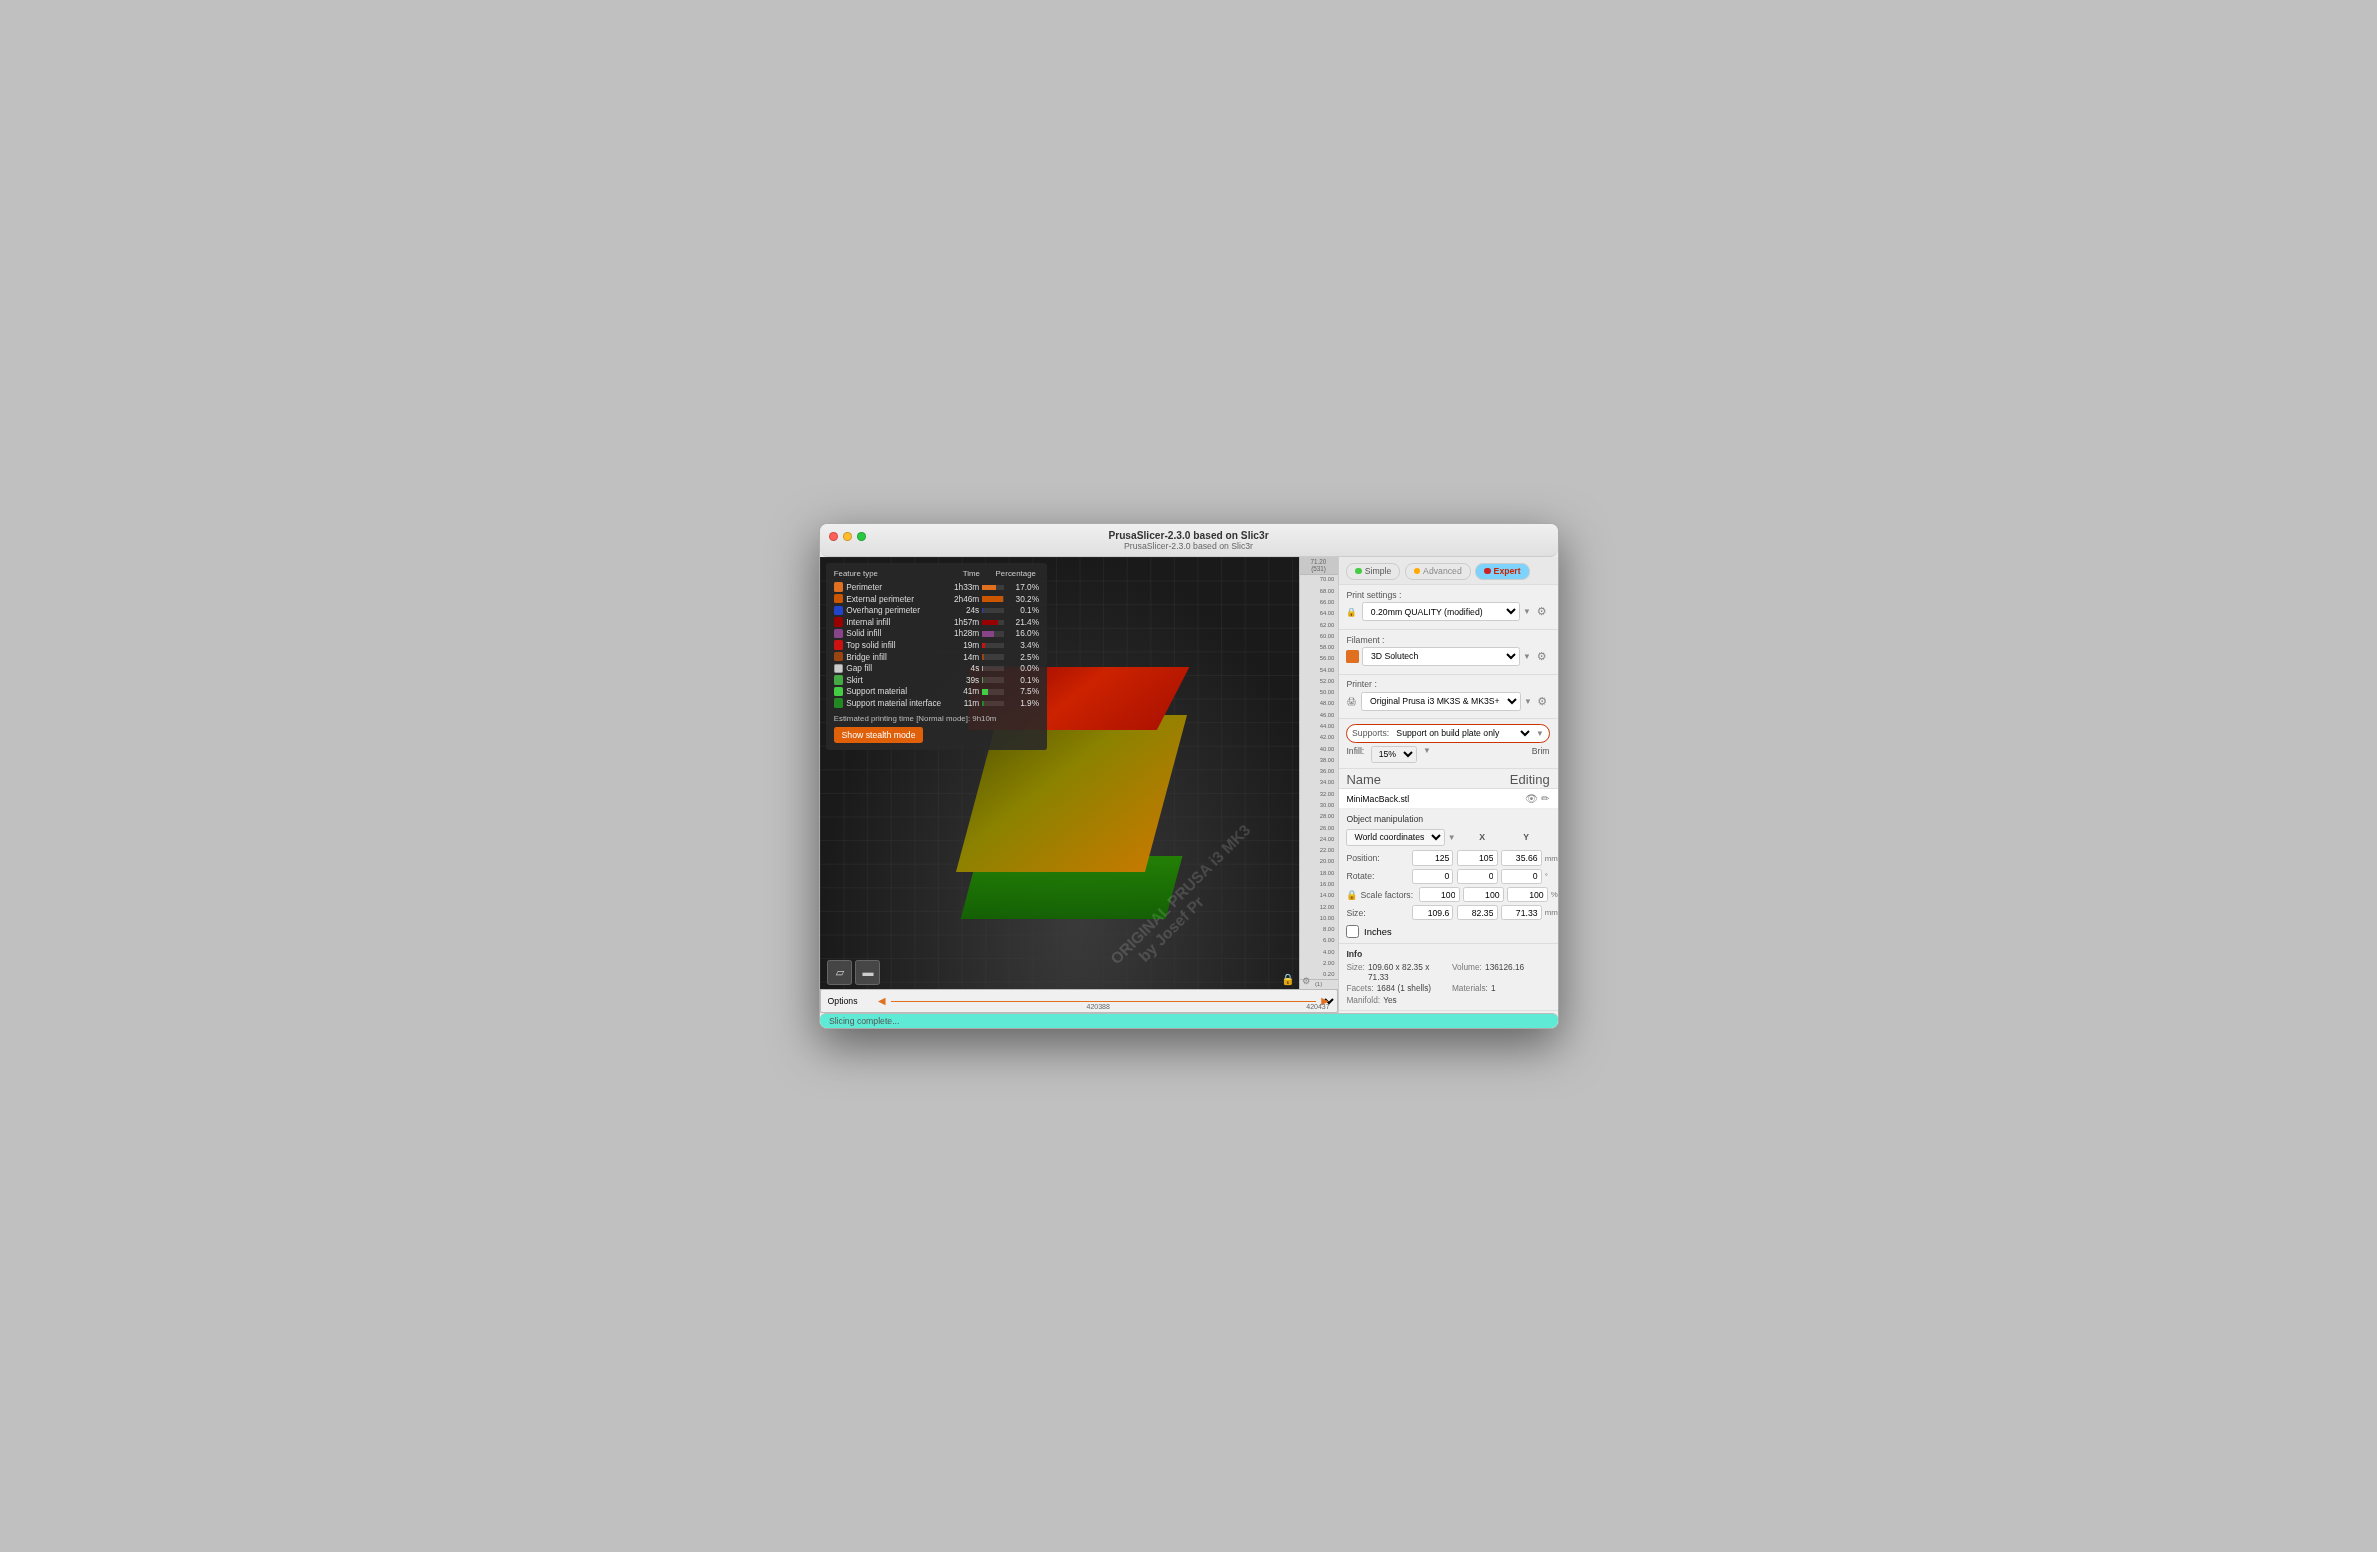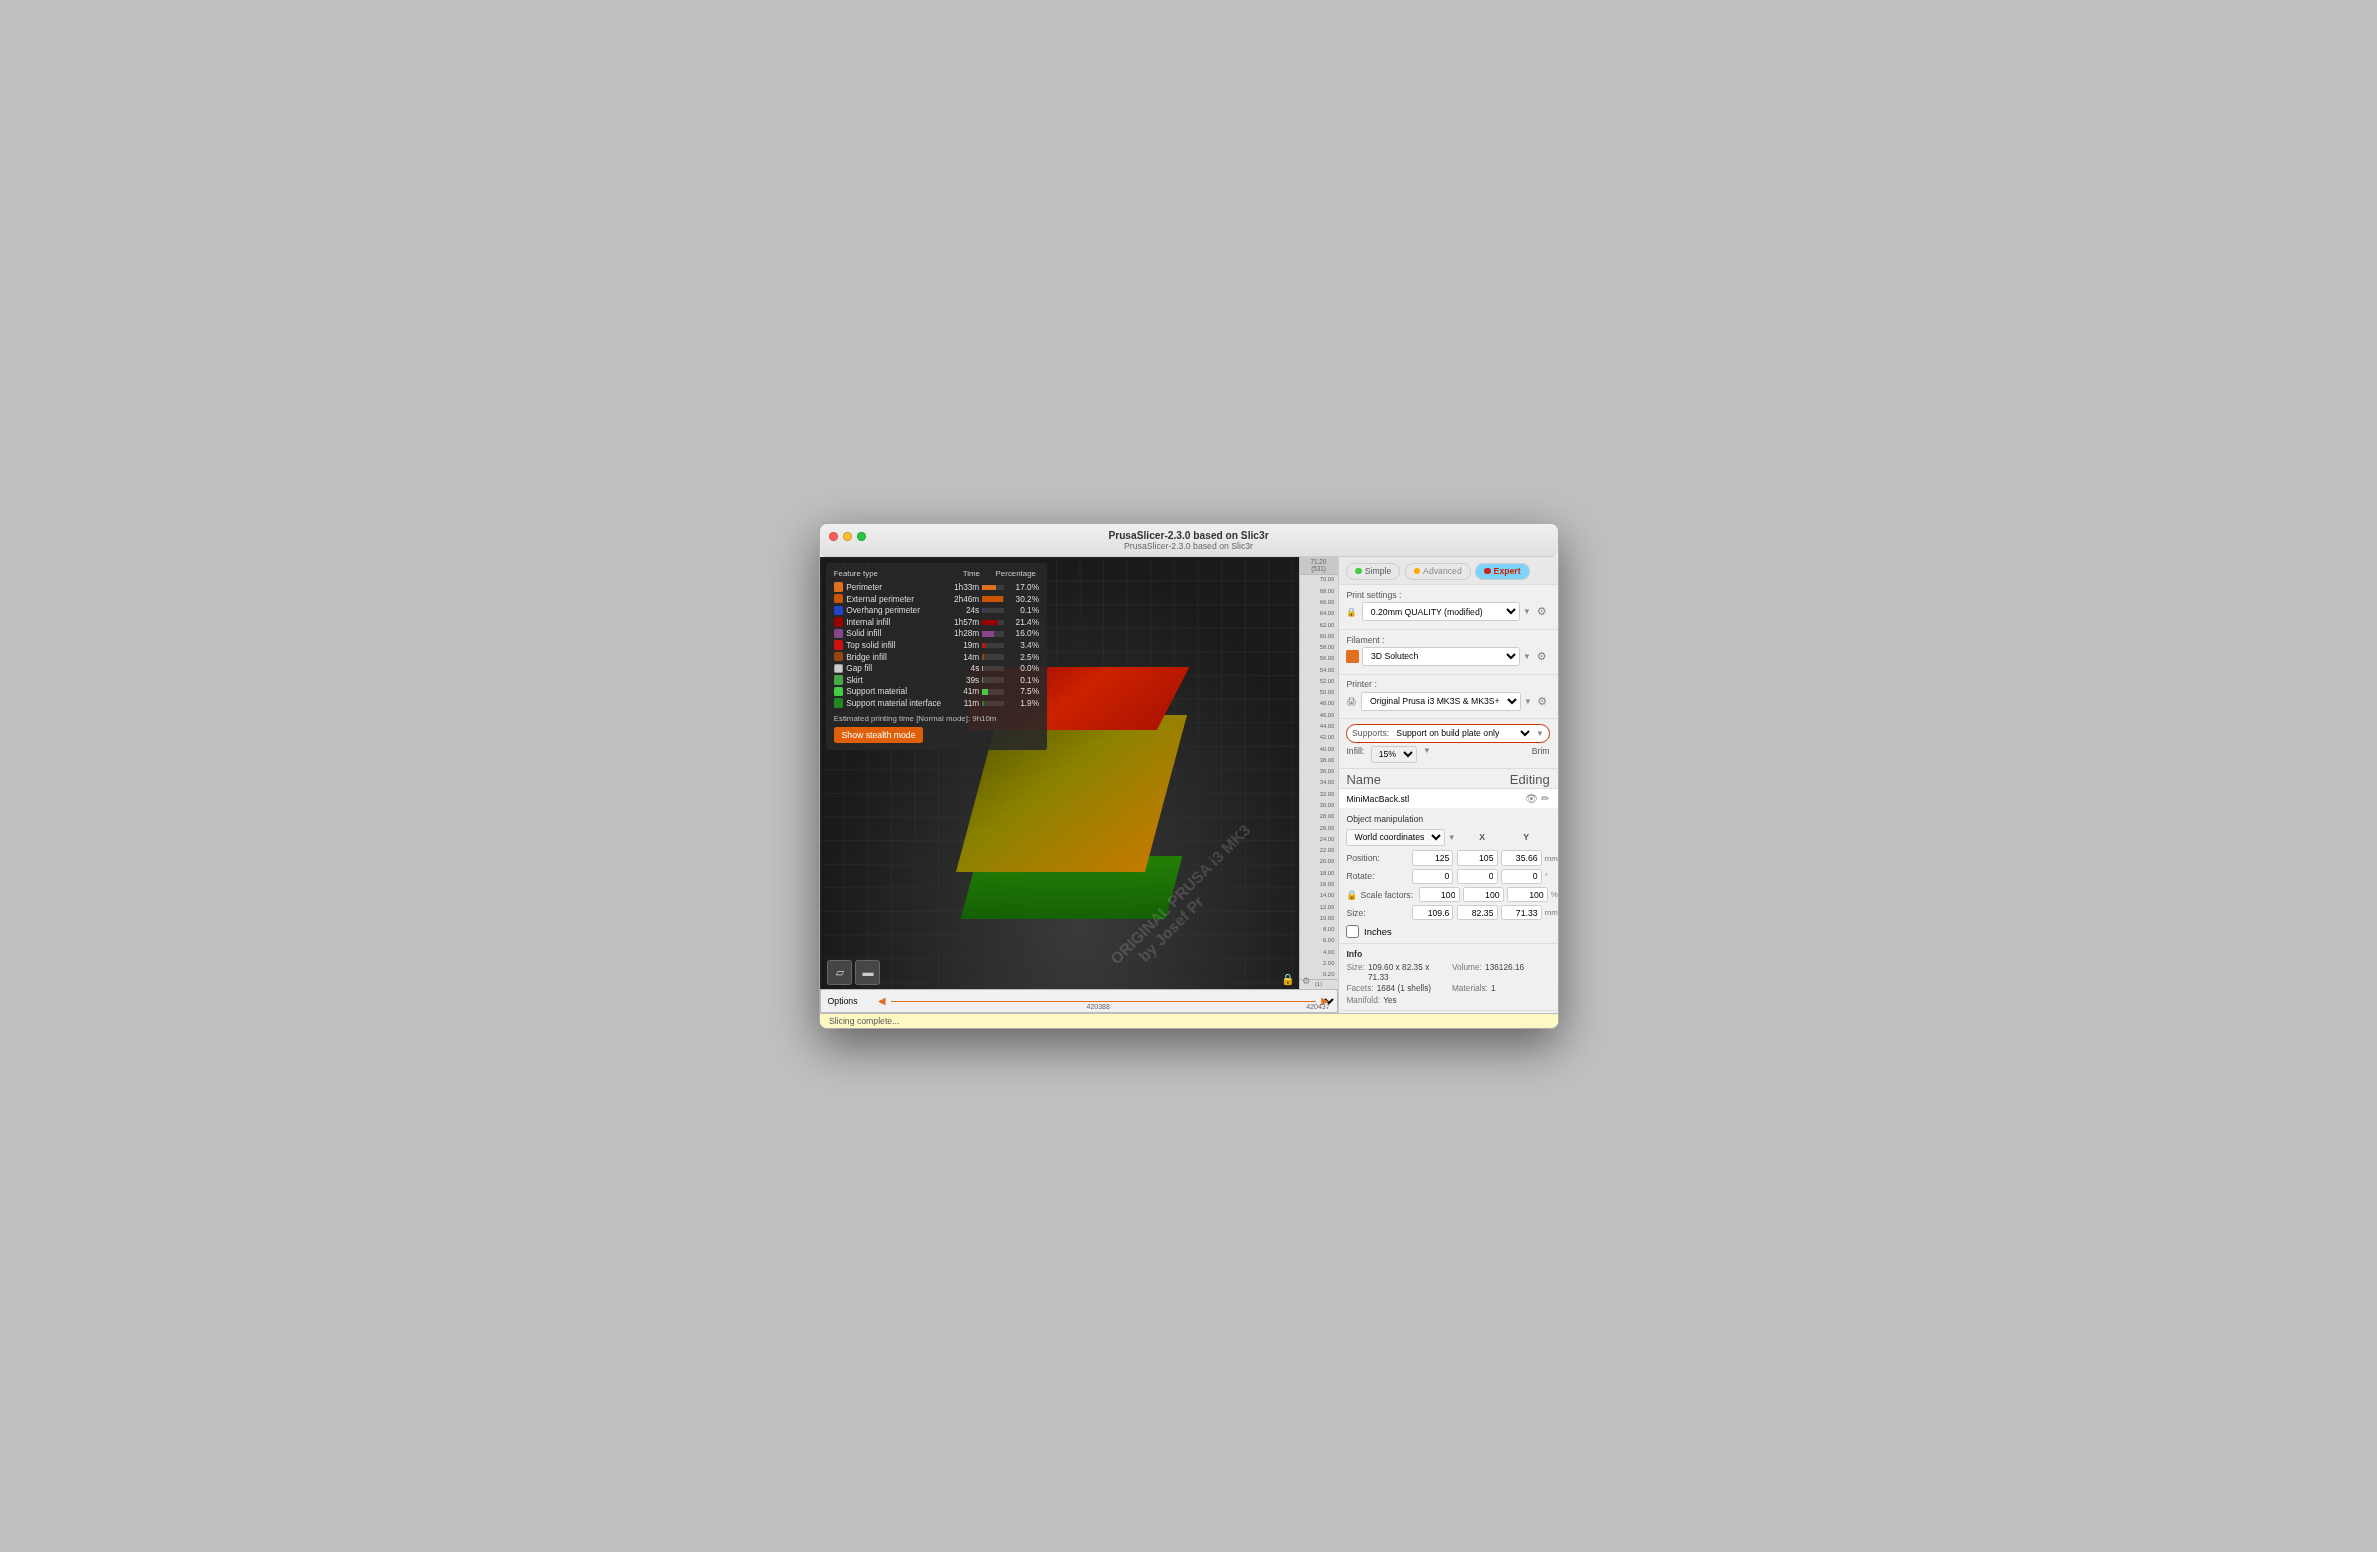--- a/index.html
+++ b/index.html
@@ -361,25 +361,26 @@
       text-align: center;
       font-size: 9.4px;
       font-weight: 500;
       color: #333;
       cursor: pointer;
       width: 100%;
     }
 
     
     .status-bar {
-      background: #fef9c3;
+      background: #5eead4;
       border-top: 0.8px solid #bbb;
       padding: 2.4px 9.4px;
       font-size: 8.7px;
       color: #555;
+      border-radius: 6px;
     }
 
     
     .model-3d {
       position: absolute;
       top: 63px;
       left: 118px;
       width: 275px;
       height: 299px;
     }

